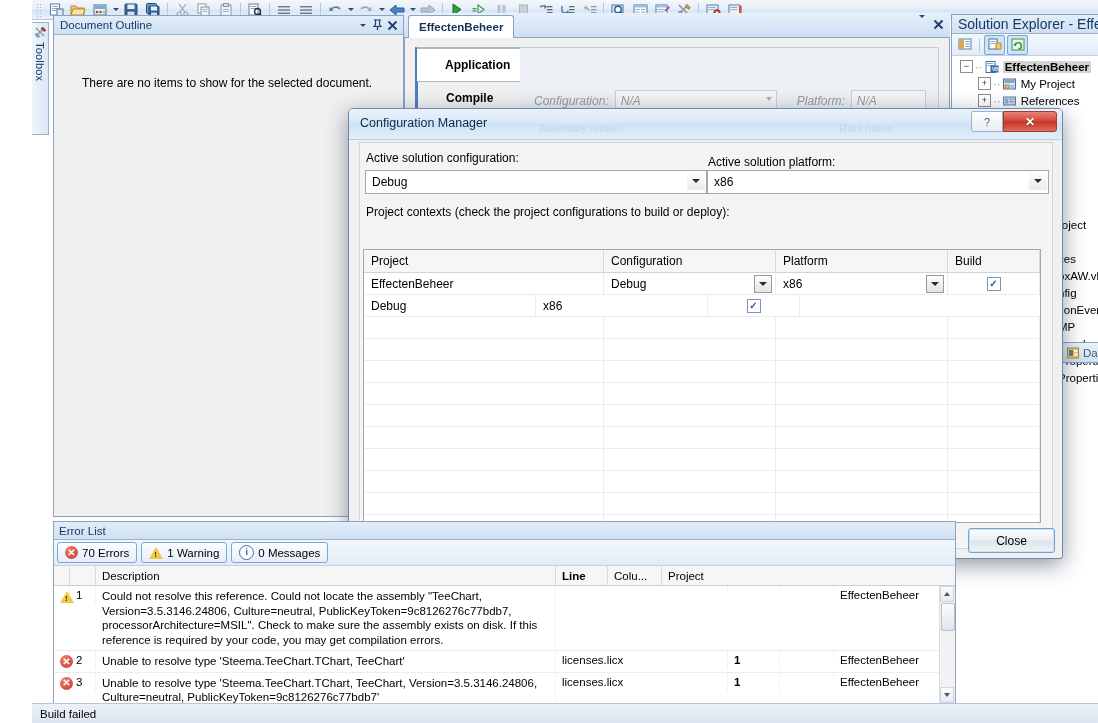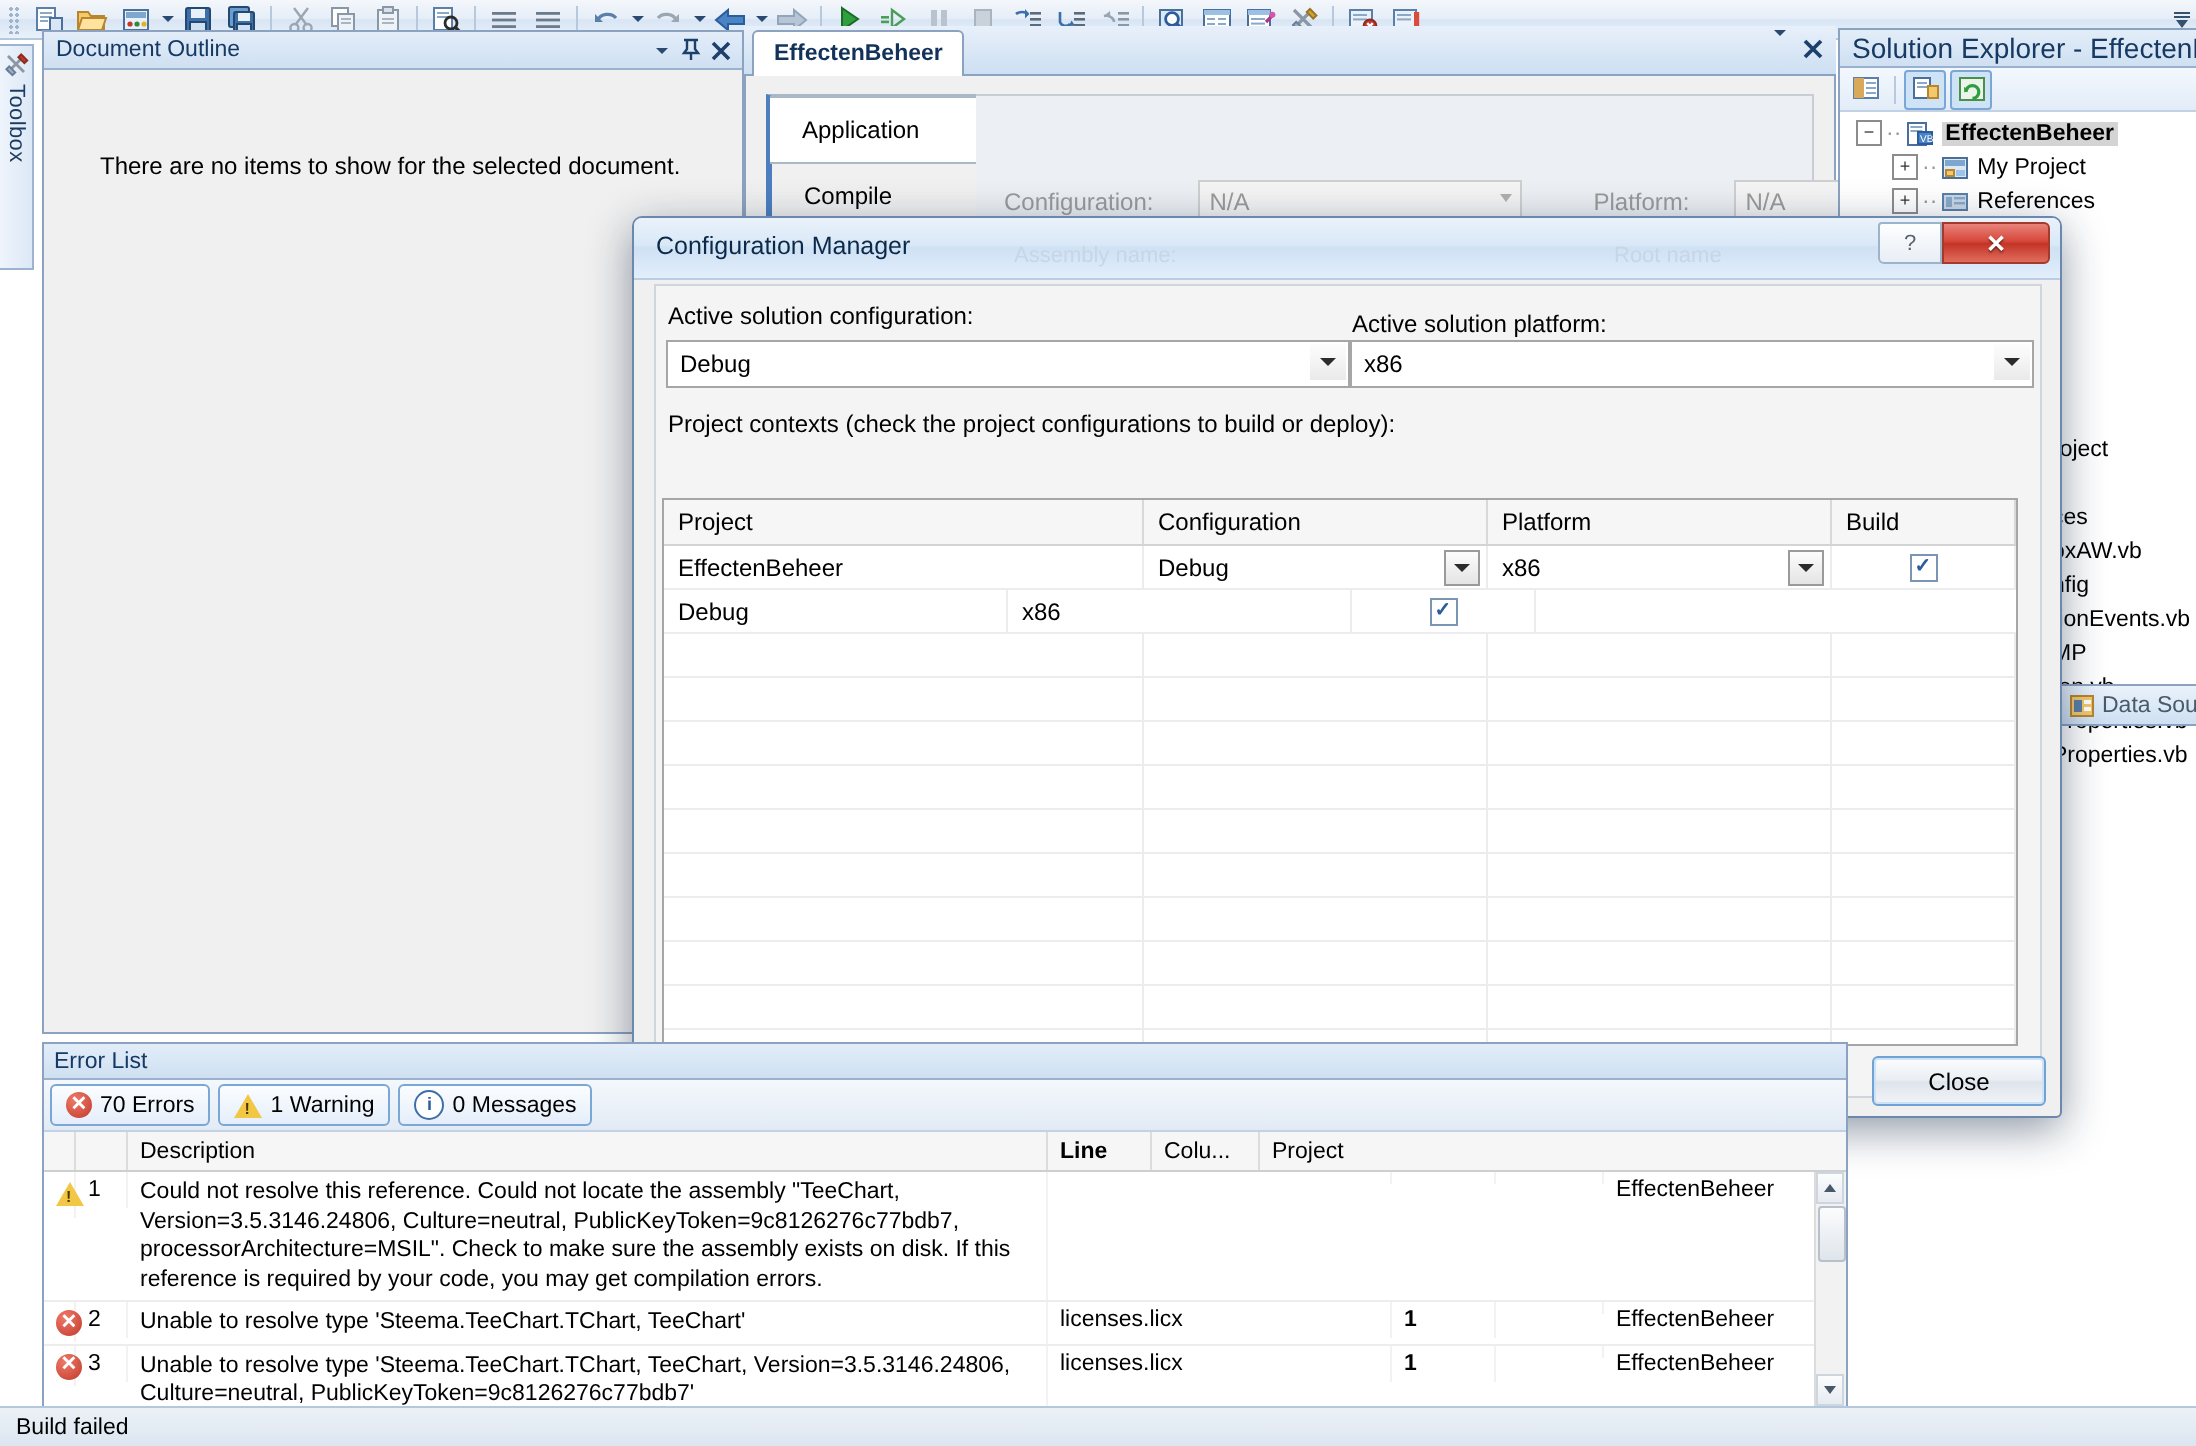--- a/index.html
+++ b/index.html
@@ -4,21 +4,21 @@
 <style>
   html,body{margin:0;padding:0;}
   body{
     width:1098px;height:723px;overflow:hidden;
     font-family:"Liberation Sans", sans-serif;
     font-size:11.5px;
     color:#000;
     background:#fff;
     position:relative;
   }
-  .abs{position:absolute;}
+  .abs{position:absolute;margin-left:32px;}
 
   
   #vs-toolbar{
     left:0;top:0;width:1098px;height:19px;
     background:linear-gradient(to bottom,#f4f7fb 0%,#e6eef8 48%,#d8e5f4 52%,#e9f1fa 100%);
     border-bottom:1px solid #b5c7de;
     display:flex;align-items:center;
   }
   .tb-grip{width:6px;height:14px;margin:0 3px 0 4px;
     background-image:radial-gradient(circle,#9fb3cc 40%,transparent 42%);
@@ -76,27 +76,27 @@
     padding:0 10px;display:flex;align-items:center;font-weight:bold;font-size:11.5px;color:#12325a;
   }
   #editor-tabstrip .tabstrip-right{position:absolute;right:6px;top:2px;display:flex;gap:8px;align-items:center;height:18px;}
   #designer-body{
     height:477px;background:#f0f0f0;border:1px solid #8ba3c0;border-top:none;position:relative;
   }
   #prop-tabs{
     position:absolute;left:10px;top:9px;width:105px;
     background:#f0f0f0;border:1px solid #a9b7c6;border-left:3px solid #4c7ec0;
   }
-  .prop-tab{height:32px;display:flex;align-items:center;padding-left:16px;font-size:12px;color:#000;}
+  .prop-tab{height:32px;display:flex;align-items:center;padding-left:28px;font-size:12px;color:#000;font-weight:bold;}
   .prop-tab.active{background:#fff;border:1px solid #a9b7c6;border-left:none;margin-left:-1px;}
   #prop-right{
     position:absolute;left:115px;top:9px;right:10px;height:72px;
     background:#eceff3;border:1px solid #c6cdd6;border-left:none;
   }
-  #config-row{position:absolute;left:14px;top:42px;display:flex;align-items:center;gap:22px;}
+  #config-row{position:absolute;left:14px;top:42px;display:flex;align-items:center;gap:6px;font-style:italic;}
   .dim-label{color:#9a9a9a;font-size:12px;}
   .dis-combo{
     width:155px;height:19px;background:#f4f4f4;border:1px solid #cfcfcf;
     display:flex;align-items:center;padding-left:5px;color:#9a9a9a;font-size:12px;position:relative;
   }
   .dis-combo .cb-arrow{position:absolute;right:4px;top:6px;width:0;height:0;
     border-left:3.5px solid transparent;border-right:3.5px solid transparent;border-top:4px solid #b0b0b0;}
   .dis-box{
     width:68px;height:19px;background:#f4f4f4;border:1px solid #cfcfcf;
     display:flex;align-items:center;padding-left:5px;color:#9a9a9a;font-size:12px;

